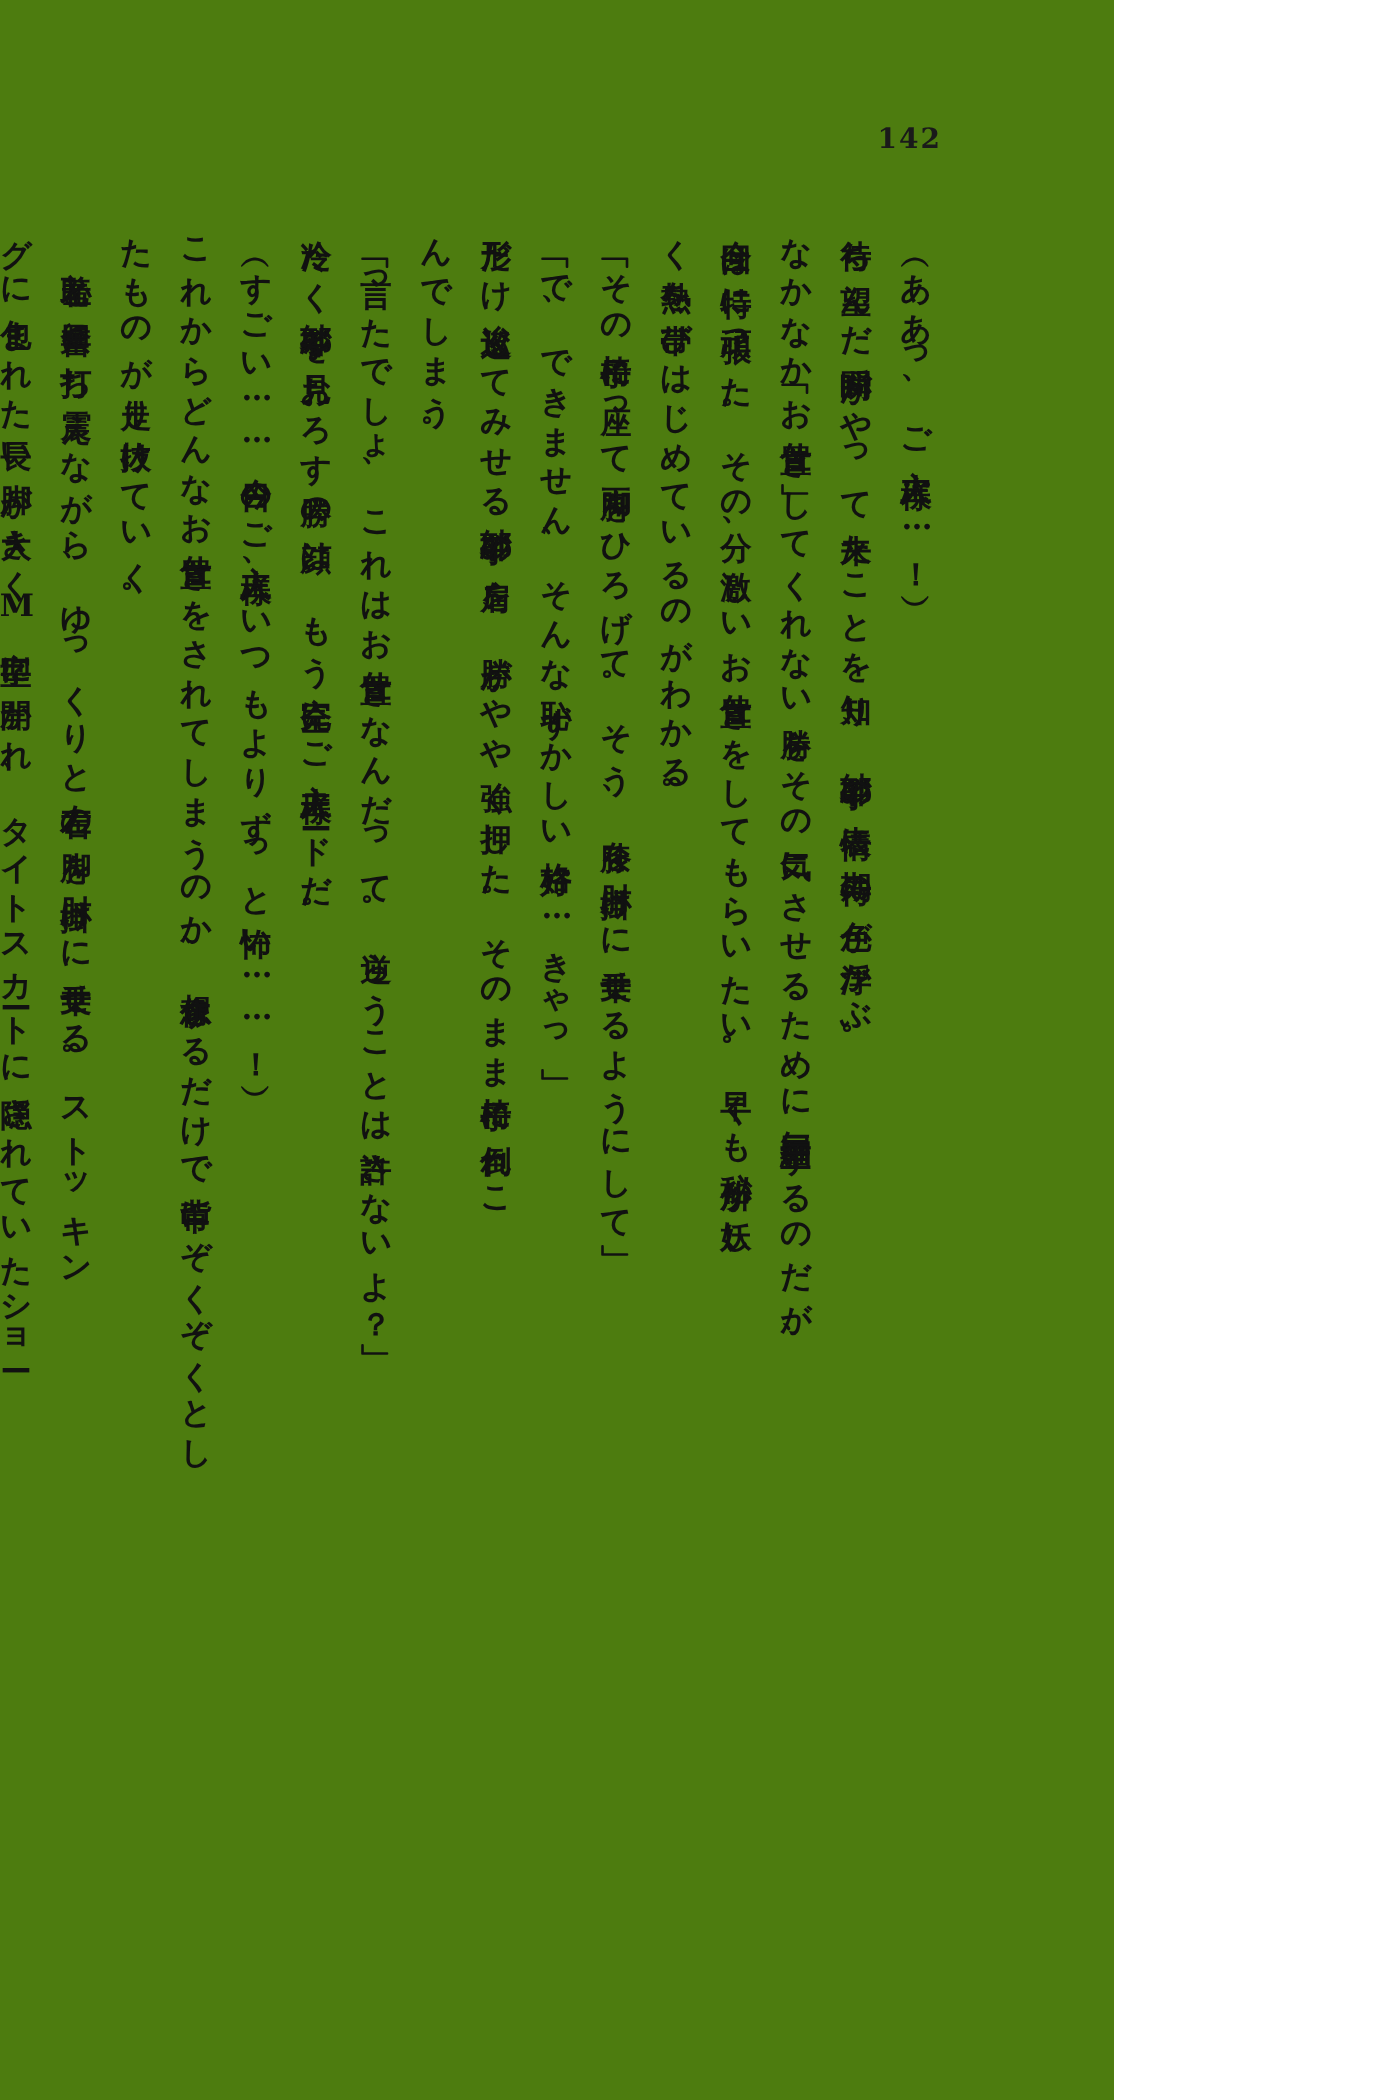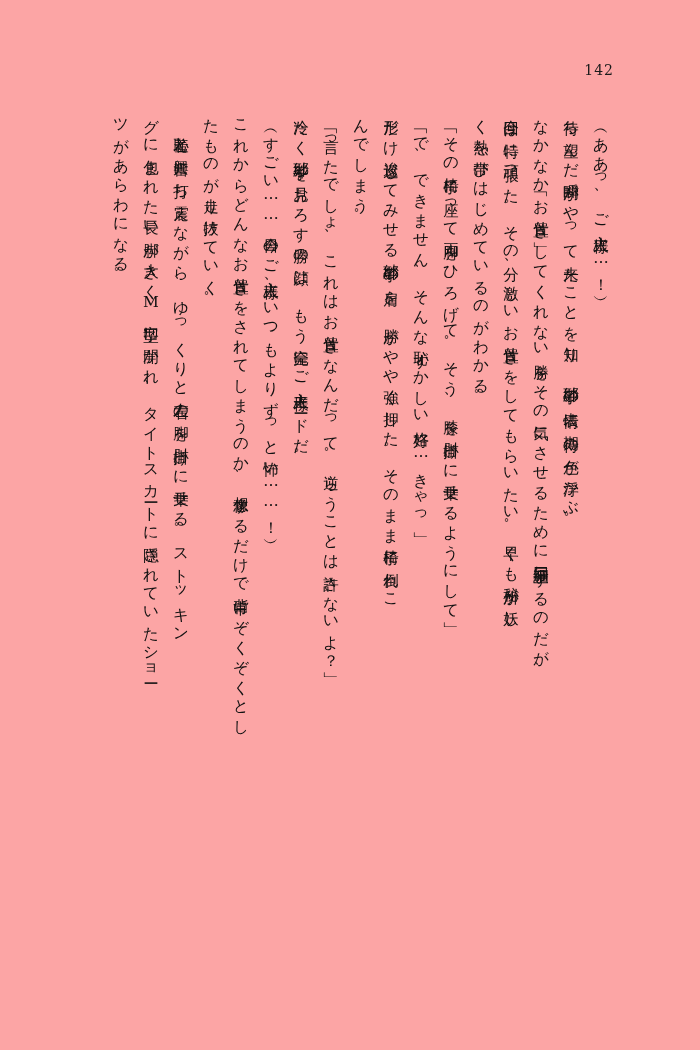--- a/index.html
+++ b/index.html
@@ -2,26 +2,27 @@
 <html><head>
 <meta charset="utf-8">
 <style>
   html, body {
     margin: 0;
     padding: 0;
     background: #ffffff;
   }
   .page {
     position: relative;
-    width: 700px;
+    width: 557px;
     height: 1050px;
-    background: #fca5a5;
+    background: #4d7c0f;
     overflow: hidden;
     font-family: "DejaVu Serif", "Liberation Serif", serif;
     color: #0d0d0d;
+    font-weight: bold;
   }
   .page-number {
     position: absolute;
     top: 62px;
     right: 86px;
     font-size: 14px;
     letter-spacing: 1px;
     color: #1a1a1a;
     font-family: "DejaVu Serif", "Liberation Serif", serif;
   }

